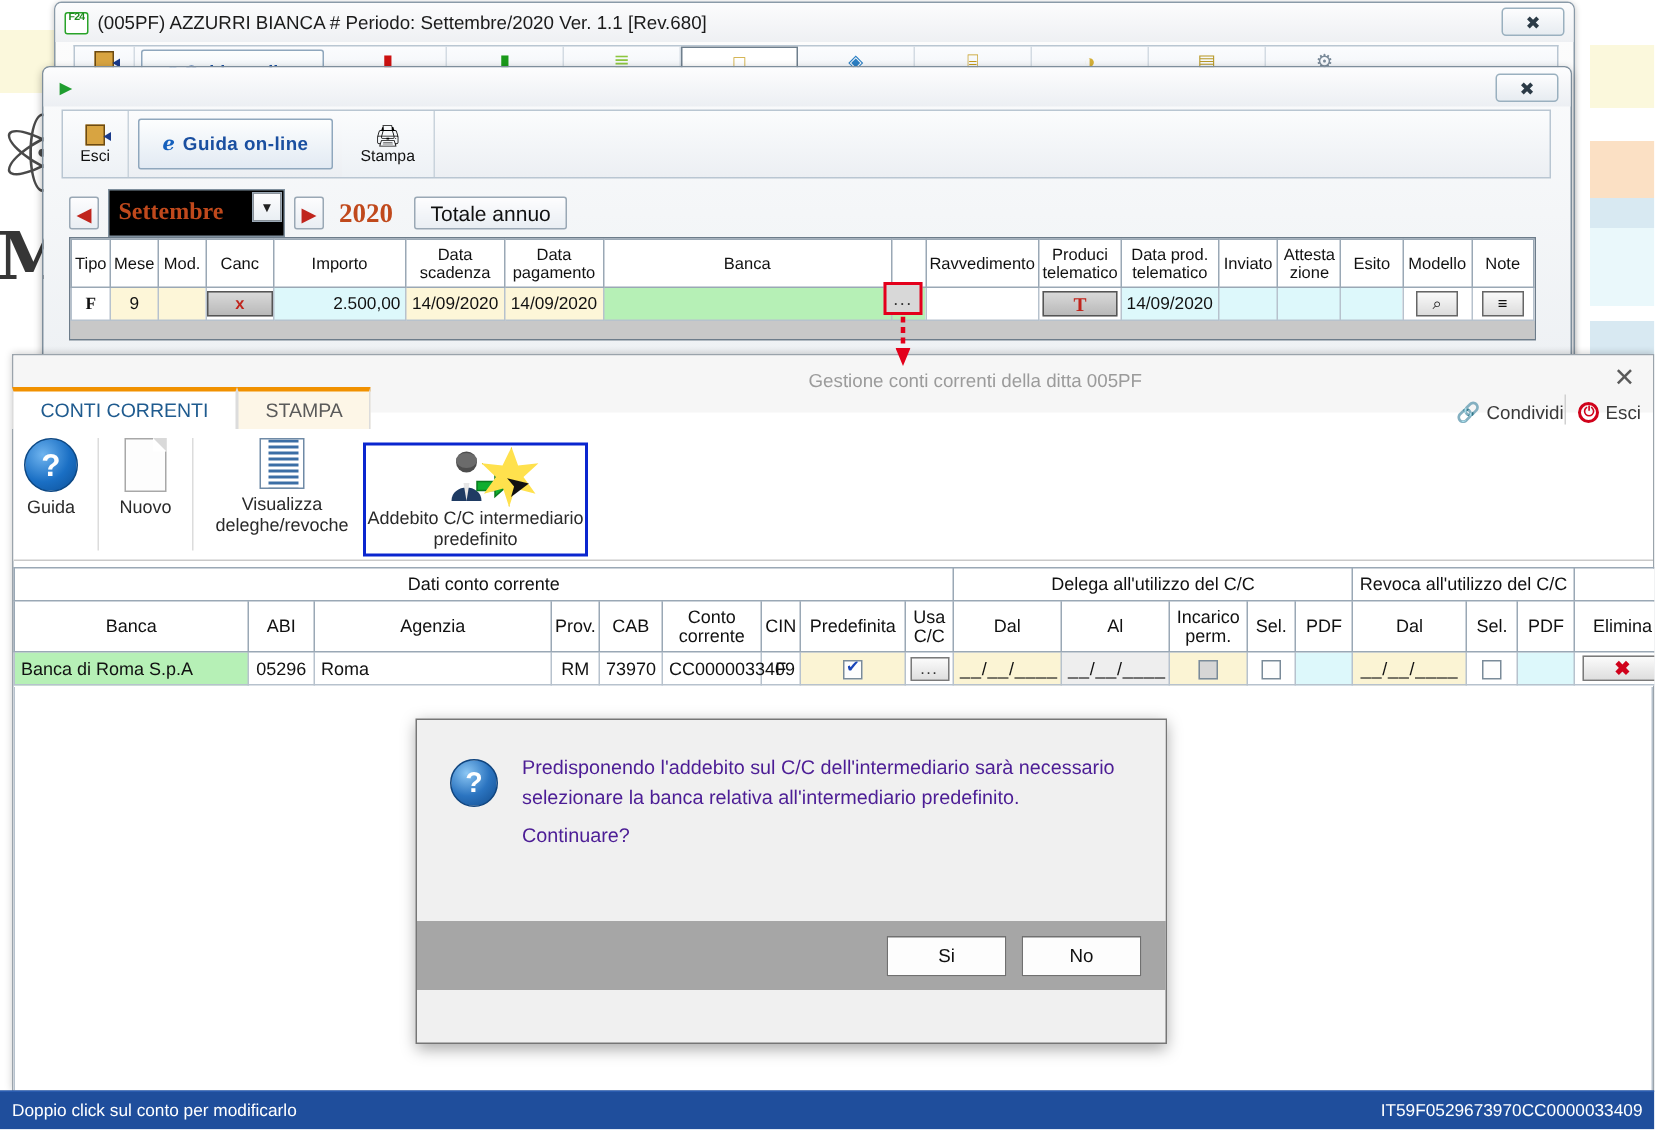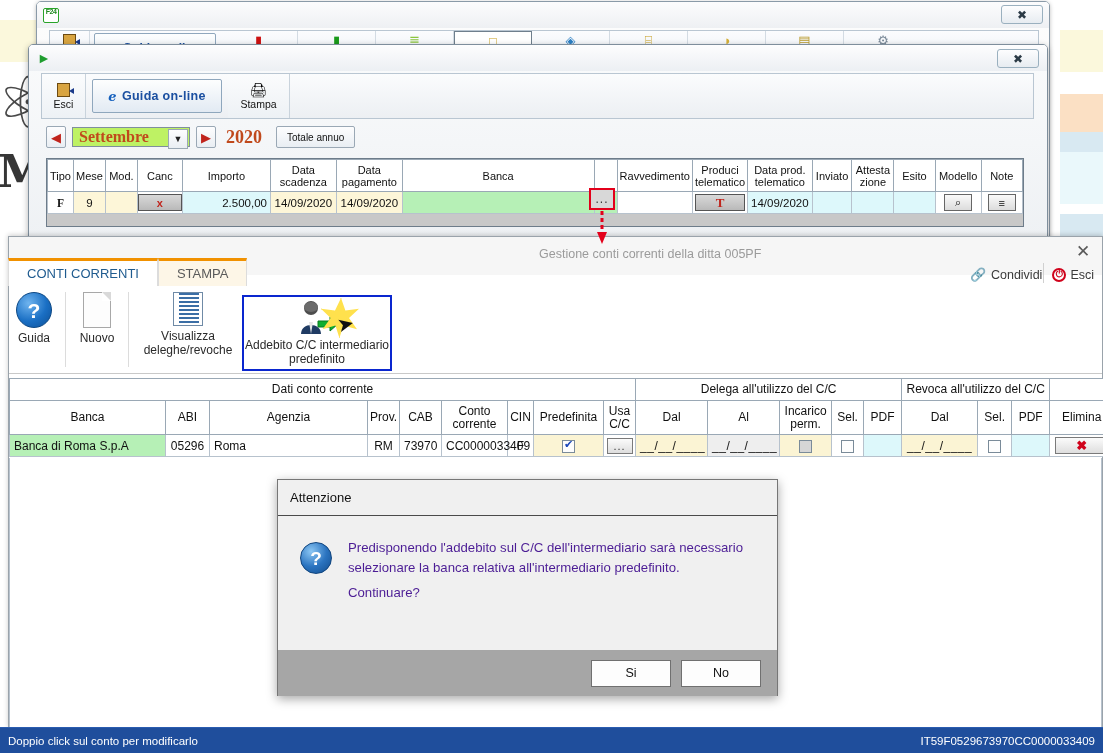--- a/index.html
+++ b/index.html
@@ -124,35 +124,35 @@
 
   
   .monthrow { position: absolute; left: 46px; top: 126px; display: flex; align-items: center; gap: 6px; }
   .arrowbtn {
     width: 20px; height: 22px; border: 1px solid #9aa8b5; border-radius: 2px;
     background: linear-gradient(#fdfdfe, #e9eef3);
     display: flex; align-items: center; justify-content: center;
     color: #c0241c; font-size: 13px; line-height: 13px;
   }
   .monthsel {
-    width: 118px; height: 20px; border: 1px solid #7f8f9d;
-    background: #bef264; display: flex; align-items: center;
+    width: 118px; height: 32px; border: 1px solid #7f8f9d;
+    background: #000000; display: flex; align-items: center;
     padding-left: 6px; position: relative;
   }
   .monthsel .mtext { font-family: "Liberation Serif", serif; font-weight: 700; color: #c0491c; font-size: 16px; }
   .monthsel .mcaret {
     position: absolute; right: 1px; top: 1px; width: 20px; height: 20px;
     border: 1px solid #9aa8b5; background: linear-gradient(#fdfdfe, #e9eef3);
     display: flex; align-items: center; justify-content: center; font-size: 9px; color: #222;
   }
   .yeartxt { font-family: "Liberation Serif", serif; font-weight: 700; color: #c0491c; font-size: 18px; margin-left: 4px; }
   .totbtn {
     height: 22px; padding: 0 10px; border: 1px solid #9aa8b5; border-radius: 2px;
     background: linear-gradient(#fdfdfe, #e9eef3); display: flex; align-items: center;
-    font-size: 10px; color: #111; margin-left: 8px;
+    font-size: 14px; color: #111; margin-left: 8px;
   }
 
   
   .grid1 { position: absolute; left: 46px; top: 158px; width: 978px; border: 1px solid #6d7c8a; background: #fff; }
   .grid1 table { border-collapse: collapse; width: 100%; }
   .grid1 th {
     border: 1px solid #9aa8b5; background: #ffffff; font-weight: 400;
     font-size: 11px; color: #111; padding: 2px 2px; line-height: 12px; height: 32px;
   }
   .grid1 td {
@@ -338,20 +338,21 @@
     <div class="bg-band" style="top:94px;height:38px;background:#fbe0c4;"></div>
     <div class="bg-band" style="top:132px;height:20px;background:#d8e9f2;"></div>
     <div class="bg-band" style="top:152px;height:52px;background:#eaf8fb;"></div>
     <div class="bg-band" style="top:204px;height:10px;background:#ffffff;"></div>
     <div class="bg-band" style="top:214px;height:24px;background:#d8e9f2;"></div>
   </div>
 
   <div class="win1">
     <div class="win1-title">
       <span class="ico-f24"></span>
+      <span>(005PF) AZZURRI BIANCA # Periodo: Settembre/2020 Ver. 1.1 [Rev.680]</span>
     </div>
     <div class="winbtn-close">✖</div>
 
     <div class="toolbar1">
       <div class="tb-item" style="min-width:40px">
         <span class="door-ico"></span>
       </div>
       <div class="tb-guida">
         <span class="e-glyph">e</span>
         <span>Guida on-line</span>
@@ -650,21 +651,20 @@
           <td class="cell-white" style="text-align:center;padding:0">
             <span class="delbtn">✖</span>
           </td>
         </tr>
       </tbody>
     </table>
   </div>
   <div class="grid2-body"></div>
 
   <div class="dlg">
-    <div class="dlg-title">Attenzione</div>
     <div class="dlg-body">
       <div class="q-ico">?</div>
       <div>
         <div class="dlg-text">Predisponendo l'addebito sul C/C dell'intermediario sarà necessario selezionare la banca relativa all'intermediario predefinito.</div>
         <div class="dlg-text dlg-q2">Continuare?</div>
       </div>
     </div>
     <div class="dlg-footer">
       <div class="dlg-btn">Si</div>
       <div class="dlg-btn">No</div>

